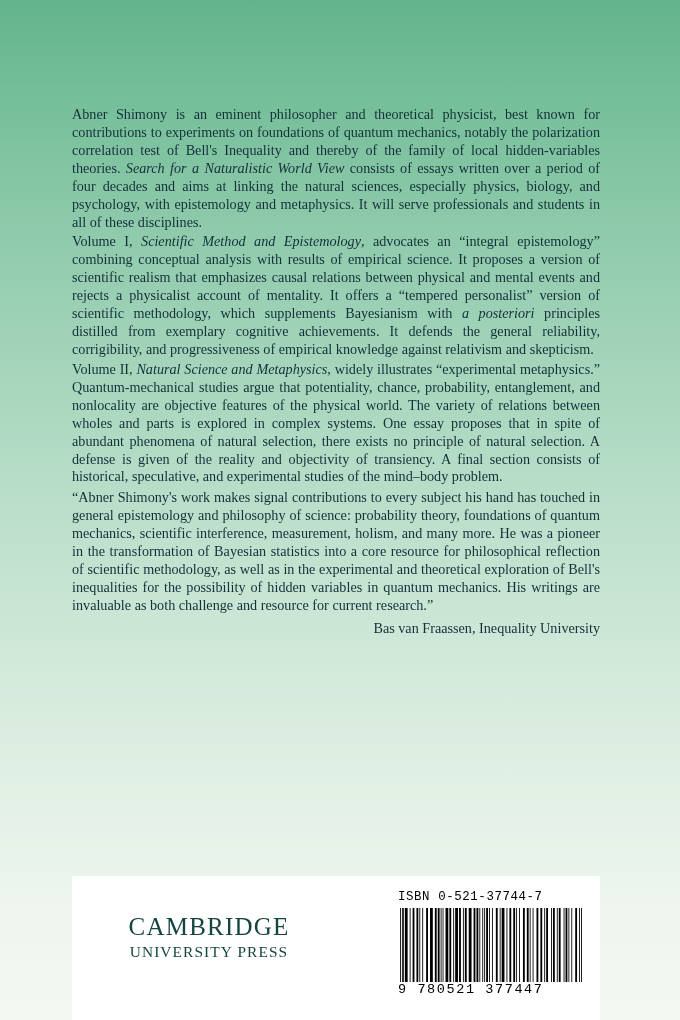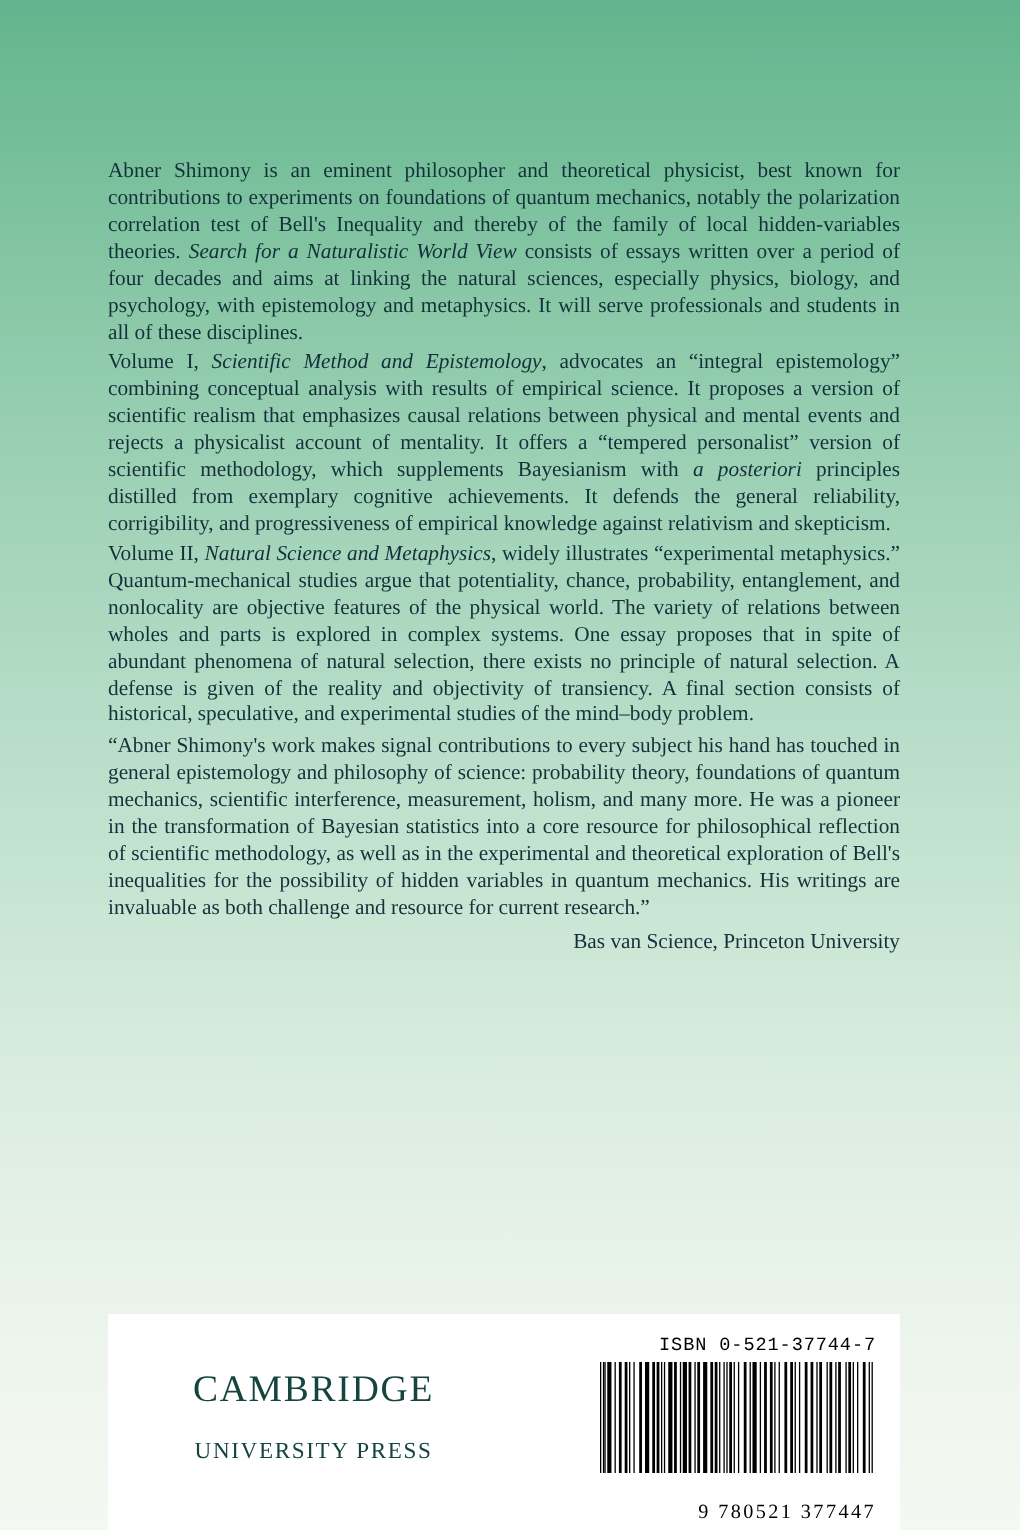--- a/index.html
+++ b/index.html
@@ -88,60 +88,60 @@
     color: #15453e;
     font-weight: normal;
     line-height: 1.05;
   }
   .logo .up {
     font-family: "Liberation Serif", serif;
     font-size: 15.4px;
     letter-spacing: 1.1px;
     color: #15453e;
     line-height: 1.3;
-    margin-top: 18px;
+    margin-top: 2px;
   }
   .isbn-block {
     position: absolute;
     right: 16px;
     top: 14px;
     width: 186px;
-    text-align: right;
+    text-align: left;
   }
   .isbn-text {
     font-family: "Liberation Mono", monospace;
     font-size: 12.4px;
     letter-spacing: 0.6px;
     color: #000;
     margin-bottom: 4px;
   }
   .barcode {
     height: 74px;
     width: 186px;
     display: block;
   }
   .barcode-digits {
-    font-family: Liberation Serif, serif;
+    font-family: Liberation Mono, monospace;
     font-size: 13.5px;
     letter-spacing: 1.6px;
     color: #000;
-    margin-top: 18px;
+    margin-top: 0;
   }
 </style>
 </head>
 <body>
 
 <div class="cover">
 
   <div class="blurb">
     <p id="p0"><span>Abner Shimony is an eminent philosopher and theoretical physicist, best known for contributions to experiments on foundations of quantum mechanics, notably the polarization correlation test of Bell's Inequality and thereby of the family of local hidden-variables theories. </span><i>Search for a Naturalistic World View</i><span> consists of essays written over a period of four decades and aims at linking the natural sciences, especially physics, biology, and psychology, with epistemology and metaphysics. It will serve professionals and students in all of these disciplines.</span></p>
     <p id="p1"><span>Volume I, </span><i>Scientific Method and Epistemology</i><span>, advocates an “integral epistemology” combining conceptual analysis with results of empirical science. It proposes a version of scientific realism that emphasizes causal relations between physical and mental events and rejects a physicalist account of mentality. It offers a “tempered personalist” version of scientific methodology, which supplements Bayesianism with </span><i>a posteriori</i><span> principles distilled from exemplary cognitive achievements. It defends the general reliability, corrigibility, and progressiveness of empirical knowledge against relativism and skepticism.</span></p>
     <p id="p2"><span>Volume II, </span><i>Natural Science and Metaphysics</i><span>, widely illustrates “experimental metaphysics.” Quantum-mechanical studies argue that potentiality, chance, probability, entanglement, and nonlocality are objective features of the physical world. The variety of relations between wholes and parts is explored in complex systems. One essay proposes that in spite of abundant phenomena of natural selection, there exists no principle of natural selection. A defense is given of the reality and objectivity of transiency. A final section consists of historical, speculative, and experimental studies of the mind–body problem.</span></p>
     <p class="quote" id="p3"><span>“Abner Shimony's work makes signal contributions to every subject his hand has touched in general epistemology and philosophy of science: probability theory, foundations of quantum mechanics, scientific interference, measurement, holism, and many more. He was a pioneer in the transformation of Bayesian statistics into a core resource for philosophical reflection of scientific methodology, as well as in the experimental and theoretical exploration of Bell's inequalities for the possibility of hidden variables in quantum mechanics. His writings are invaluable as both challenge and resource for current research.”</span></p>
-    <div class="attribution">Bas van Science, Princeton University</div>
+    <div class="attribution">Bas van Fraassen, Inequality University</div>
   </div>
 
 
   <div class="bottom-panel">
 
     <div class="logo">
       <div class="cu">CAMBRIDGE</div>
       <div class="up">UNIVERSITY PRESS</div>
     </div>
 

